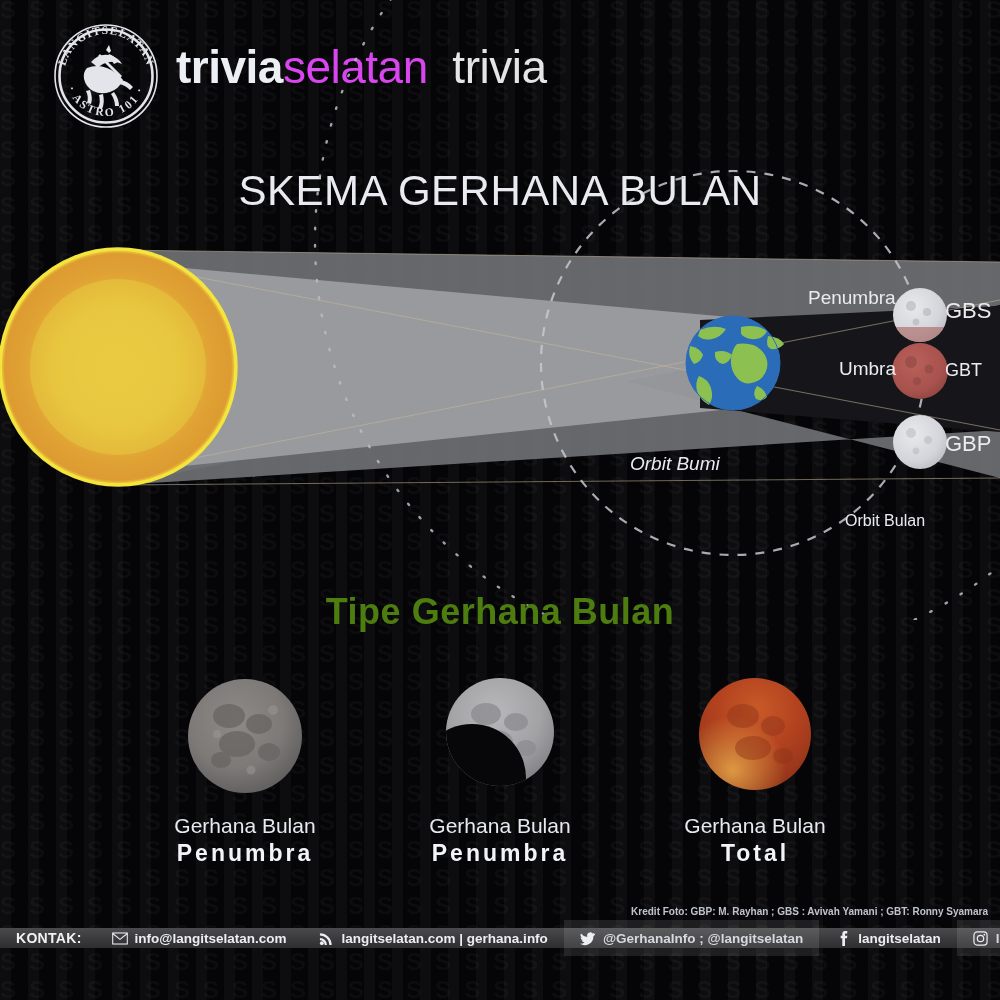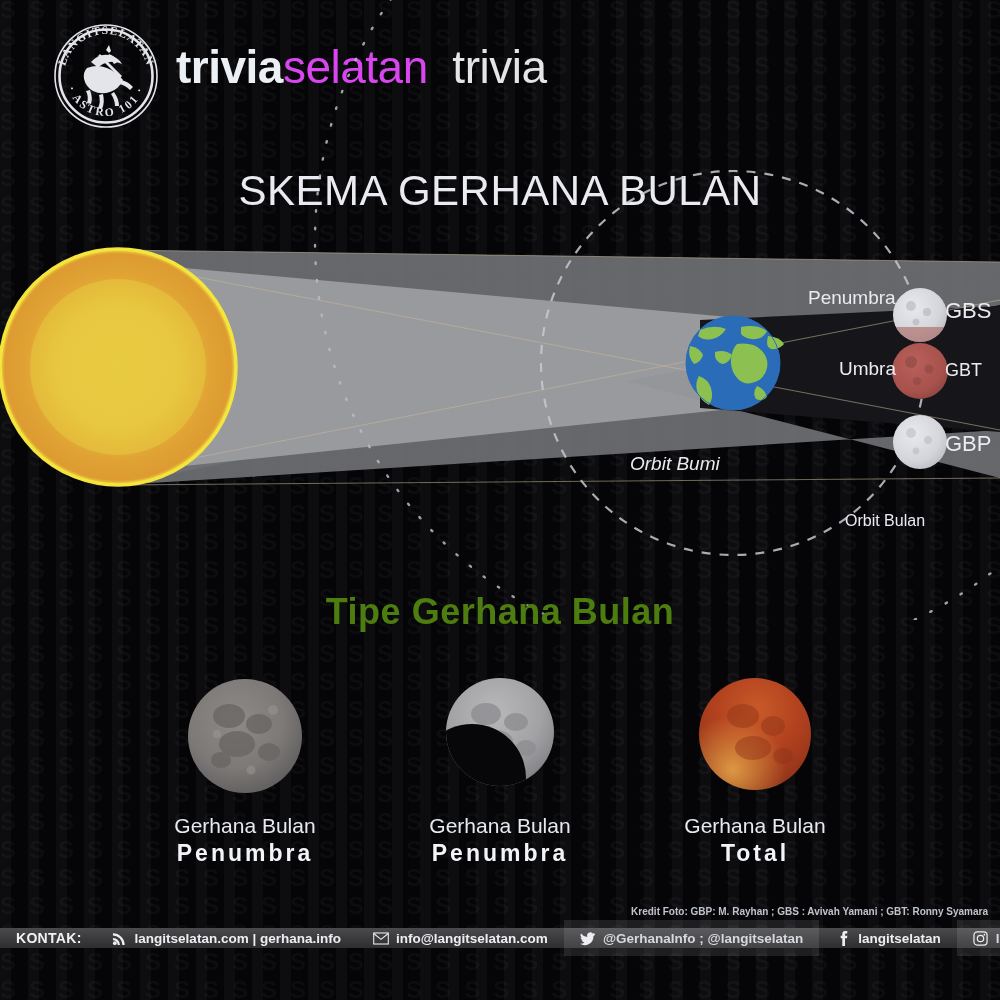--- a/index.html
+++ b/index.html
@@ -354,37 +354,37 @@
     </div>
   </div>
 
   <div id="credit">Kredit Foto:  GBP: M. Rayhan ; GBS : Avivah Yamani ; GBT: Ronny Syamara</div>
 
   <div id="contactbar">
     <div id="contact-label">KONTAK:</div>
 
     <div class="citem">
       <span class="cicon">
+        <svg viewBox="0 0 18 14" width="17" height="13" fill="none" stroke="#eceef1" stroke-width="1.2">
+          <rect x="0.8" y="0.8" width="16.4" height="12.4"></rect>
+          <path d="M0.8 1.4 L9 8 L17.2 1.4"></path>
+        </svg>
+      </span>
+      <span>info@langitselatan.com</span>
+    </div>
+
+    <div class="citem">
+      <span class="cicon">
         <svg viewBox="0 0 16 16" width="15" height="15" fill="#eceef1">
           <circle cx="3" cy="13" r="2"></circle>
           <path d="M1 7.5a7.5 7.5 0 0 1 7.5 7.5h-2.4A5.1 5.1 0 0 0 1 9.9z"></path>
           <path d="M1 2.5A12.5 12.5 0 0 1 13.5 15h-2.4A10.1 10.1 0 0 0 1 4.9z"></path>
         </svg>
       </span>
       <span>langitselatan.com | gerhana.info</span>
-    </div>
-
-    <div class="citem">
-      <span class="cicon">
-        <svg viewBox="0 0 18 14" width="17" height="13" fill="none" stroke="#eceef1" stroke-width="1.2">
-          <rect x="0.8" y="0.8" width="16.4" height="12.4"></rect>
-          <path d="M0.8 1.4 L9 8 L17.2 1.4"></path>
-        </svg>
-      </span>
-      <span>info@langitselatan.com</span>
     </div>
 
     <div class="citem alt">
       <span class="cicon">
         <svg viewBox="0 0 16 16" width="15" height="15" fill="#eceef1">
           <path d="M16 3.0c-.6.3-1.2.5-1.9.6.7-.4 1.2-1 1.4-1.8-.6.4-1.3.6-2.1.8A3.3 3.3 0 0 0 7.7 5.6c0 .3 0 .5.1.8A9.3 9.3 0 0 1 1.1 2.6a3.3 3.3 0 0 0 1 4.4c-.5 0-1-.2-1.5-.4a3.3 3.3 0 0 0 2.6 3.2c-.5.2-1 .2-1.5.1a3.3 3.3 0 0 0 3.1 2.3A6.6 6.6 0 0 1 0 13.6 9.3 9.3 0 0 0 14.3 5.6c.7-.5 1.2-1.1 1.7-1.8z"></path>
         </svg>
       </span>
       <span>@GerhanaInfo ; @langitselatan</span>
     </div>

